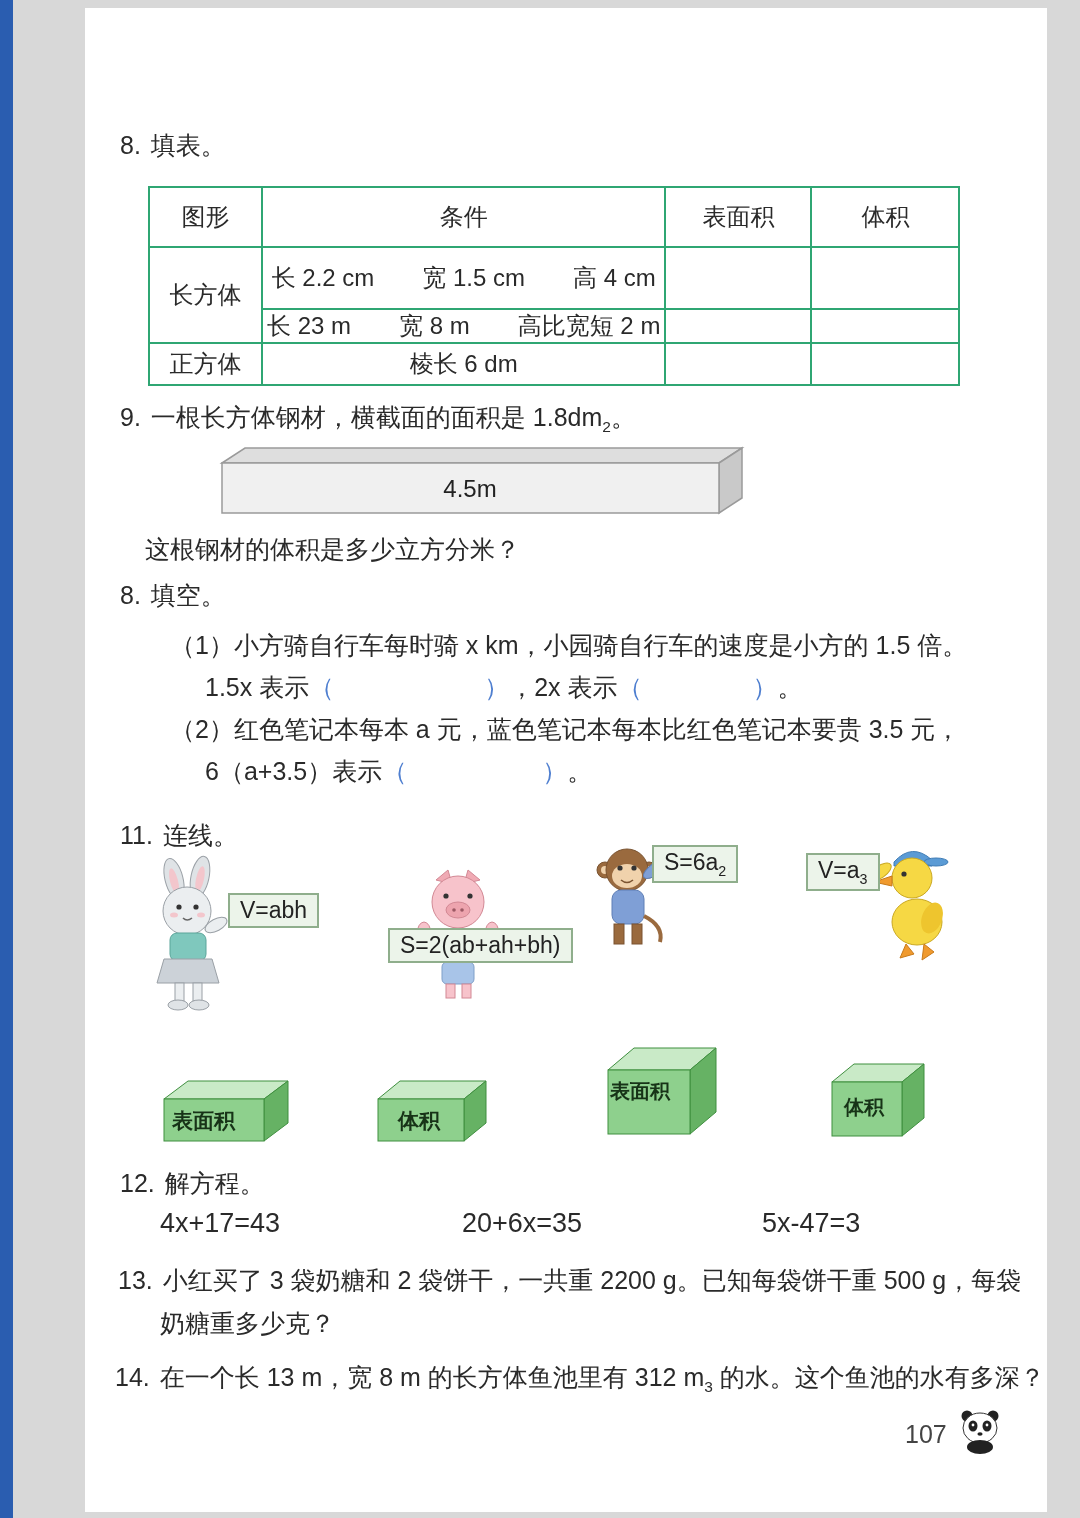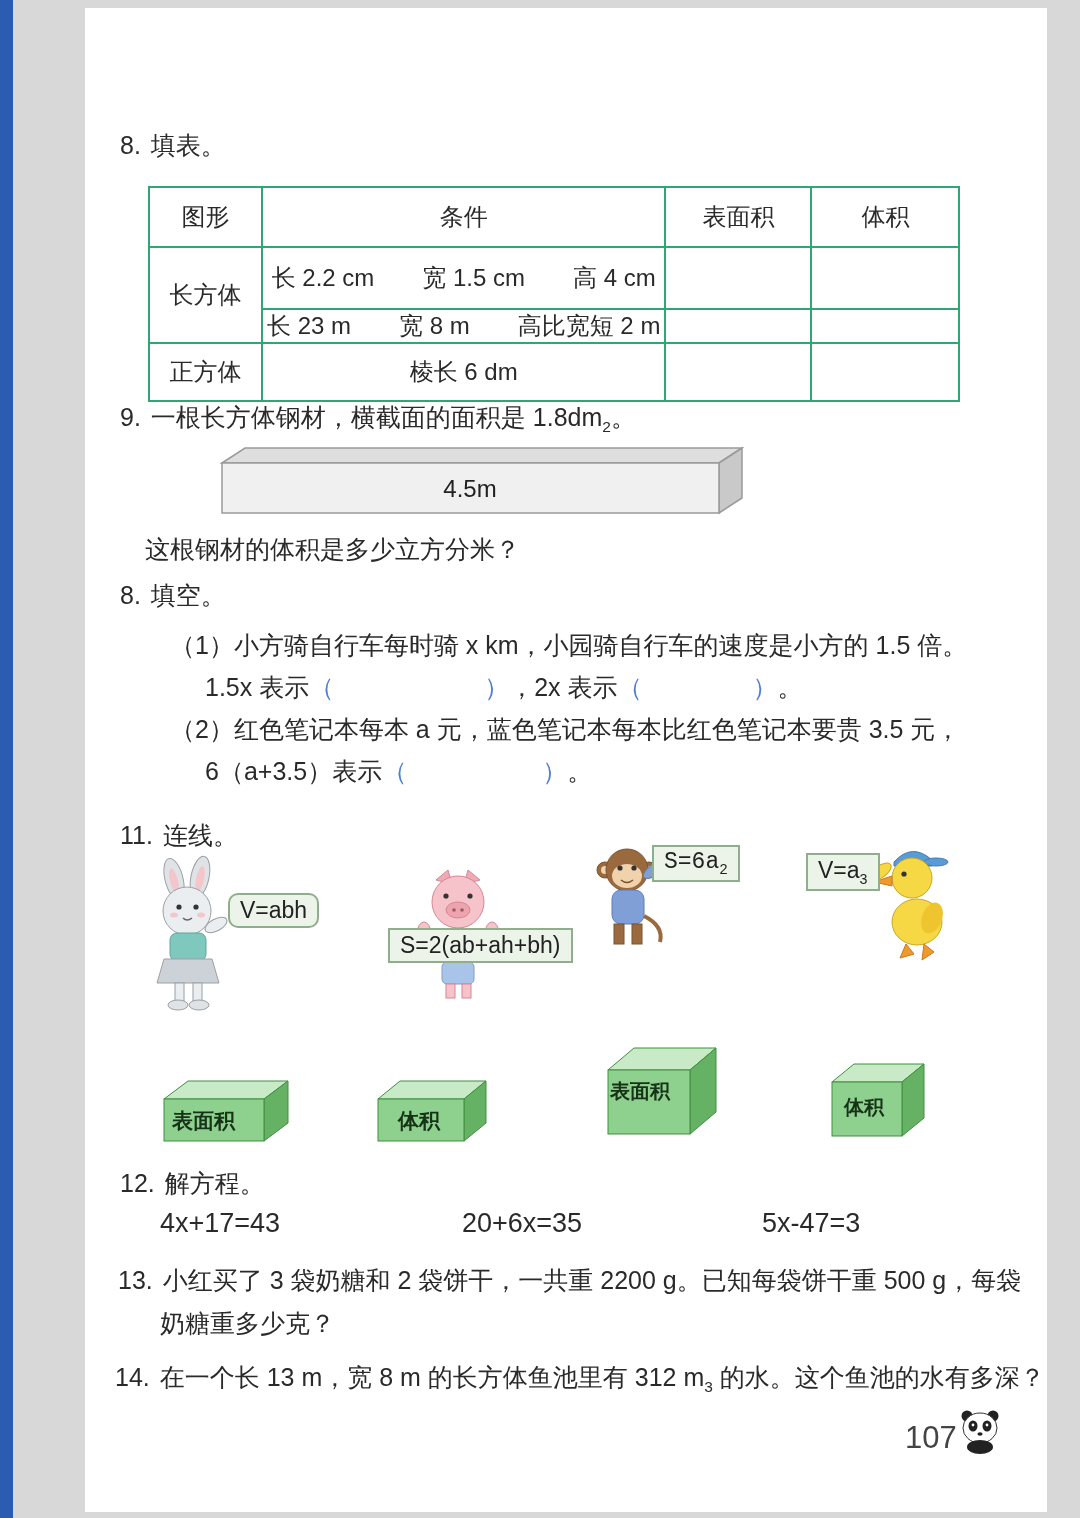--- a/index.html
+++ b/index.html
@@ -15,32 +15,32 @@
   .qnum{margin-right:10px;}
   sub{font-size:0.62em;}
   
   table.fill{position:absolute;left:148px;top:186px;border-collapse:collapse;table-layout:fixed;}
   table.fill td,table.fill th{
     border:2px solid #2fa673;font-size:24px;font-weight:normal;
     text-align:center;vertical-align:middle;padding:0 4px;color:#2a2a2a;
     overflow:visible;white-space:nowrap;
   }
   .col-shape{width:113px;} .col-cond{width:391px;} .col-surf{width:146px;} .col-vol{width:148px;}
-  .row-h{height:60px;} .row-1{height:62px;border-radius:14px;} .row-2{height:30px;padding-left:16px;} .row-3{height:58px;}
+  .row-h{height:60px;} .row-1{height:62px;border-radius:14px;} .row-2{height:30px;padding-left:16px;} .row-3{height:42px;}
   
   .bparen{color:#4f7fd0;}
   .blank{display:inline-block;}
   .blank.w150{width:150px;} .blank.w110{width:110px;} .blank.w135{width:135px;}
   
   .fbox{
     position:absolute;background:#ecf4ea;border:2px solid #8fae8c;
     font-size:23px;padding:2px 10px;white-space:nowrap;color:#222;
   }
   .eq{font-size:27px;}
-  .pagenum{position:absolute;left:905px;top:1420px;font-size:31px;color:#444;}
+  .pagenum{position:absolute;left:905px;top:1420px;font-size:25px;color:#444;}
   svg{position:absolute;}
   svg text{font-family:"Liberation Sans","DejaVu Sans",sans-serif;}
 </style>
 </head>
 <body>
 
 <div class="blue-strip"></div>
 <div class="page"></div>
 
 <div class="line" style="left:120px;top:128px;">
@@ -122,21 +122,21 @@
   <ellipse cx="61" cy="60" rx="4" ry="2.5" fill="#f3c6cc"></ellipse>
   <path d="M43 63 Q47 67 52 63" stroke="#666" fill="none" stroke-width="1.6"></path>
   <ellipse cx="76" cy="70" rx="12" ry="6" fill="#ebeef0" stroke="#9aa0a6" transform="rotate(-28 76 70)"></ellipse>
   <rect x="30" y="78" width="36" height="28" rx="7" fill="#7fc8bd" stroke="#5aa59a"></rect>
   <polygon points="24,104 72,104 79,128 17,128" fill="#ccd2d8" stroke="#9aa0a6"></polygon>
   <rect x="35" y="128" width="9" height="18" fill="#ebeef0" stroke="#9aa0a6"></rect>
   <rect x="53" y="128" width="9" height="18" fill="#ebeef0" stroke="#9aa0a6"></rect>
   <ellipse cx="38" cy="150" rx="10" ry="5" fill="#dfe3e6" stroke="#9aa0a6"></ellipse>
   <ellipse cx="59" cy="150" rx="10" ry="5" fill="#dfe3e6" stroke="#9aa0a6"></ellipse>
 </svg>
-<div class="fbox" style="left:228px;top:893px;border-radius:10px;">V=abh</div>
+<div class="fbox" style="left:228px;top:893px;">V=abh</div>
 
 <svg style="left:408px;top:866px;" width="100" height="140" viewBox="0 0 100 140">
   <polygon points="28,14 40,4 44,18" fill="#f0aab4" stroke="#d28894"></polygon>
   <polygon points="72,14 60,4 56,18" fill="#f0aab4" stroke="#d28894"></polygon>
   <circle cx="50" cy="36" r="26" fill="#f7c3cb" stroke="#d28894"></circle>
   <circle cx="38" cy="30" r="2.6" fill="#333"></circle>
   <circle cx="62" cy="30" r="2.6" fill="#333"></circle>
   <ellipse cx="50" cy="44" rx="12" ry="8" fill="#eda4ae" stroke="#d28894"></ellipse>
   <circle cx="46" cy="44" r="1.8" fill="#9c5964"></circle>
   <circle cx="54" cy="44" r="1.8" fill="#9c5964"></circle>
@@ -158,21 +158,21 @@
   <circle cx="48" cy="38" r="2.6" fill="#333"></circle>
   <circle cx="62" cy="38" r="2.6" fill="#333"></circle>
   <path d="M49 50 Q55 55 61 50" stroke="#7a5330" fill="none" stroke-width="1.6"></path>
   <ellipse cx="85" cy="38" rx="16" ry="6" fill="#7f9fd6" stroke="#5f7fb6" transform="rotate(-35 85 38)"></ellipse>
   <circle cx="97" cy="28" r="5" fill="#9a6a3e"></circle>
   <rect x="40" y="60" width="32" height="34" rx="9" fill="#7f9fd6" stroke="#5f7fb6"></rect>
   <rect x="42" y="94" width="10" height="20" fill="#9a6a3e" stroke="#7a5330"></rect>
   <rect x="60" y="94" width="10" height="20" fill="#9a6a3e" stroke="#7a5330"></rect>
   <path d="M72 86 Q92 96 88 112" stroke="#9a6a3e" fill="none" stroke-width="4"></path>
 </svg>
-<div class="fbox" style="left:652px;top:845px;font-family:Liberation Mono, monospace;">
+<div class="fbox" style="left:652px;top:845px;">
   <span>S=6a</span><sub>2</sub>
 </div>
 
 <svg style="left:862px;top:836px;" width="105" height="130" viewBox="0 0 105 130">
   <path d="M32 26 Q50 6 70 24 L70 30 L32 30 Z" fill="#5b9bd5" stroke="#3f7cb5"></path>
   <ellipse cx="74" cy="26" rx="12" ry="4" fill="#5b9bd5" stroke="#3f7cb5"></ellipse>
   <circle cx="50" cy="42" r="20" fill="#f6d844" stroke="#caa822"></circle>
   <circle cx="42" cy="38" r="2.6" fill="#333"></circle>
   <polygon points="30,40 12,46 30,50" fill="#f09a2e" stroke="#c87a1a"></polygon>
   <ellipse cx="18" cy="36" rx="13" ry="6" fill="#f6d844" stroke="#caa822" transform="rotate(-35 18 36)"></ellipse>

